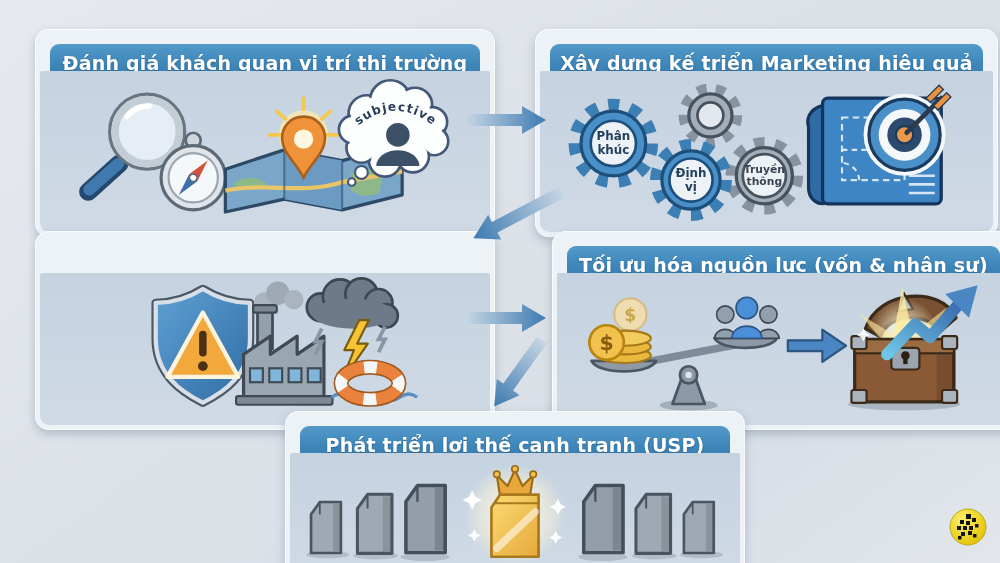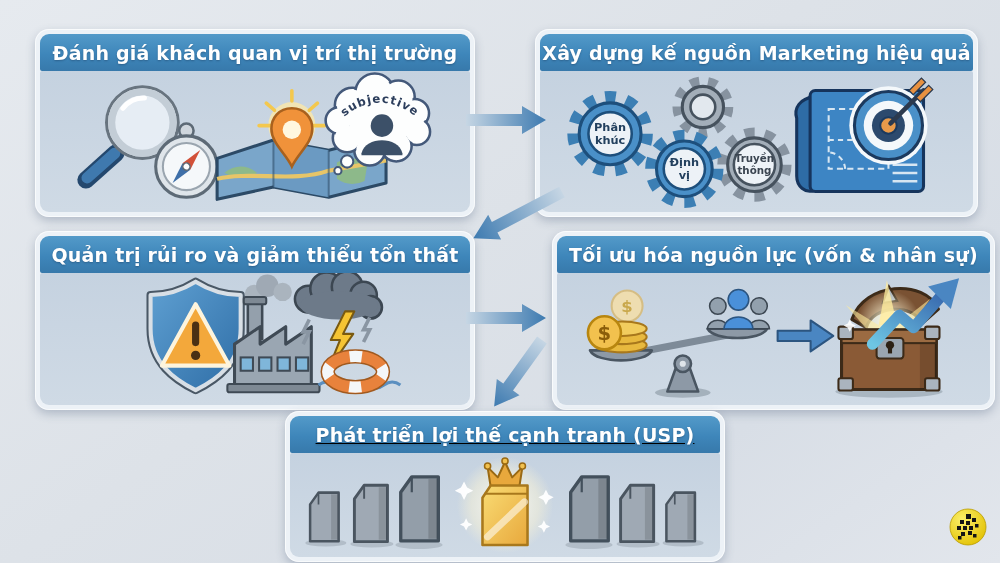--- a/index.html
+++ b/index.html
@@ -3,21 +3,21 @@
 <meta charset="utf-8">
 <style>
   html,body{margin:0;padding:0;}
   body{
     width:1000px;height:563px;position:relative;overflow:hidden;
     background:linear-gradient(145deg,#e6eaef 0%,#dde2e8 45%,#d8dee6 75%,#e2e6ec 100%);
     font-family:"DejaVu Sans",sans-serif;
   }
   .stage{position:absolute;inset:0;}
   .panel{
-    position:absolute;border-radius:14px;background:#edf2f7;padding:5px;
+    position:absolute;border-radius:14px;background:#edf2f7;padding:15px;
     box-shadow:0 4px 10px rgba(70,90,120,.30), inset 0 0 0 1px rgba(255,255,255,.65);
   }
   .panel-header{
     height:37px;border-radius:9px 9px 2px 2px;
     background:linear-gradient(#539ac9 0%,#3e86ba 55%,#3779ab 100%);
     display:flex;align-items:center;justify-content:center;
     color:#fff;font-weight:bold;font-size:19px;letter-spacing:.2px;
     text-shadow:0 1px 2px rgba(20,40,70,.35);white-space:nowrap;
   }
   .panel-body{
@@ -119,21 +119,21 @@
           <path id="subjCurve" d="M294,44 Q330,12 368,42" fill="none"></path>
           <text font-size="11.5" font-weight="bold" fill="#2c3e5c" letter-spacing="1">
             <textPath href="#subjCurve" startOffset="4">subjective</textPath>
           </text>
         </g>
       </svg>
     </div>
   </div>
 
   <div class="panel" id="p2">
-    <div class="panel-header">Xây dựng kế nguồn Marketing hiệu quả</div>
+    <div class="panel-header">Xây dựng kế triển Marketing hiệu quả</div>
     <div class="panel-body">
       <svg viewBox="0 0 420 131" preserveAspectRatio="xMidYMid meet">
 
         <g>
           <circle cx="158" cy="32" r="24" fill="none" stroke="#8793a0" stroke-width="11" stroke-dasharray="8.4 8.35"></circle>
           <circle cx="158" cy="32" r="20" fill="#a3aeb9" stroke="#46525e" stroke-width="3"></circle>
           <circle cx="158" cy="32" r="12" fill="#e2e8ee" stroke="#46525e" stroke-width="2.5"></circle>
         </g>
 
         <g>
@@ -185,21 +185,20 @@
           <circle cx="338" cy="50" r="8" fill="#e89a4a" stroke="#1c3a5e" stroke-width="2"></circle>
           <line x1="340" y1="48" x2="372" y2="16" stroke="#2c3a4e" stroke-width="4.5" stroke-linecap="round"></line>
           <polygon points="365,23 377,11 381,15 369,27" fill="#e89140" stroke="#2c3a4e" stroke-width="1.2"></polygon>
           <polygon points="358,16 370,4 374,8 362,20" fill="#e89140" stroke="#2c3a4e" stroke-width="1.2"></polygon>
         </g>
       </svg>
     </div>
   </div>
 
   <div class="panel" id="p3">
-    <div class="panel-header">Quản trị rủi ro và giảm thiểu tổn thất</div>
     <div class="panel-body">
       <svg viewBox="0 0 420 122" preserveAspectRatio="xMidYMid meet">
         <defs>
           <linearGradient id="shieldGrad" x1="0" y1="0" x2="1" y2="1">
             <stop offset="0" stop-color="#5fa0d2"></stop>
               <stop offset="1" stop-color="#2e6da6"></stop>
           </linearGradient>
         </defs>
 
         <g>

